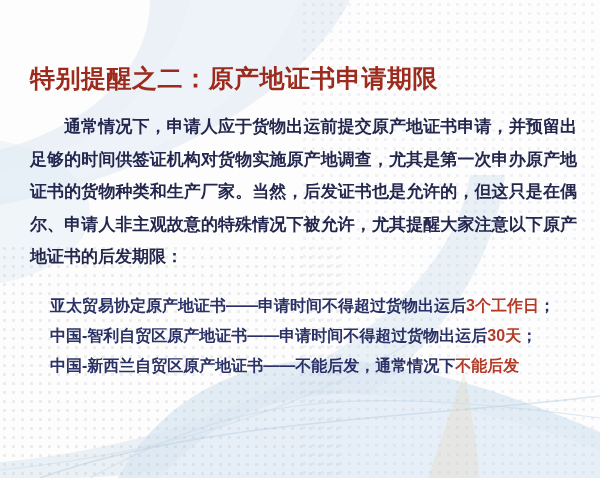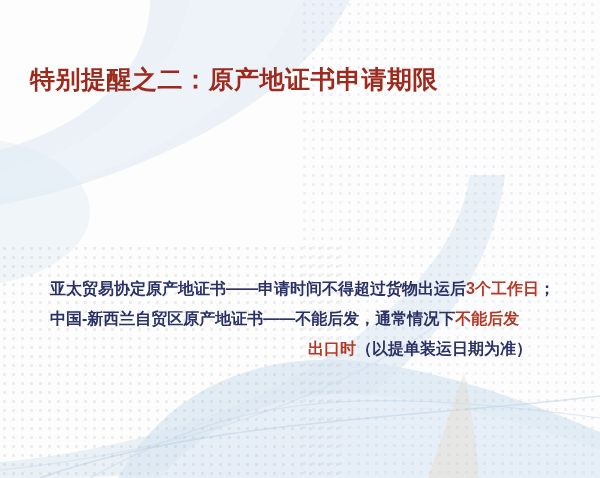--- a/index.html
+++ b/index.html
@@ -16,32 +16,32 @@
     background-size: 9px 9px;
   }
   .dots-left {
     left:0; top:244px; width:340px; bottom:0; opacity:.5;
     background-image: radial-gradient(circle, rgba(189,186,176,0.5) 1.4px, rgba(0,0,0,0) 1.6px);
     background-size: 9px 9px;
   }
   .content { position:absolute; inset:0; z-index:3; }
   .title {
     position:absolute; left:30px; top:62px; margin:0;
-    font-family:Liberation Sans, sans-serif;
+    font-family:Liberation Serif, serif;
     font-weight:700; font-size:25px; line-height:34px;
     color:var(--title-red,#9c2b1e); letter-spacing:0.5px; white-space:nowrap;
   }
   .para {
     position:absolute; left:30px; top:111px; width:547px; margin:0;
     font-size:17px; line-height:32.5px; font-weight:700;
     color:var(--body-navy,#23274e);
     text-align:justify; text-justify:inter-character; text-indent:2em;
   }
   .deadlines {
-    position:absolute; left:50px; top:274px; width:540px;
+    position:absolute; left:50px; top:291px; width:540px;
     font-size:16px; line-height:30px; font-weight:700;
     color:var(--list-navy,#2a3166);
   }
   .deadline-line { white-space:nowrap; }
   .deadline-line.cont { margin-left:258px; }
   .hl { color:var(--accent-red,#b23a27); }
 </style>
 </head>
 <body>
 
@@ -63,20 +63,21 @@
 
     <path d="M428,478 L464,372 C472,412 477,448 479,478 Z" fill="#e6d9c4" opacity="0.35"></path>
   </svg>
 
   <div class="dots dots-right"></div>
   <div class="dots dots-left"></div>
 
   <div class="content">
     <h1 class="title">特别提醒之二：原产地证书申请期限</h1>
 
+    <p class="para">通常情况下，申请人应于货物出运前提交原产地证书申请，并预留出足够的时间供签证机构对货物实施原产地调查，尤其是第一次申办原产地证书的货物种类和生产厂家。当然，后发证书也是允许的，但这只是在偶尔、申请人非主观故意的特殊情况下被允许，尤其提醒大家注意以下原产地证书的后发期限：</p>
 
     <div class="deadlines">
         <div class="deadline-line"><span>亚太贸易协定原产地证书——申请时间不得超过货物出运后</span><span class="hl">3个工作日</span><span>；</span></div>
+        <div class="deadline-line"><span>中国-智利自贸区原产地证书——申请时间不得超过货物出运后</span><span class="hl">30天</span><span>；</span></div>
         <div class="deadline-line"><span>中国-新西兰自贸区原产地证书——不能后发，通常情况下</span><span class="hl">不能后发</span></div>
-        <div class="deadline-line cont"><span class="hl">出口时</span><span>（以提单装运日期为准）</span></div>
       </div>
   </div>
 </div>
 
 </body></html>

